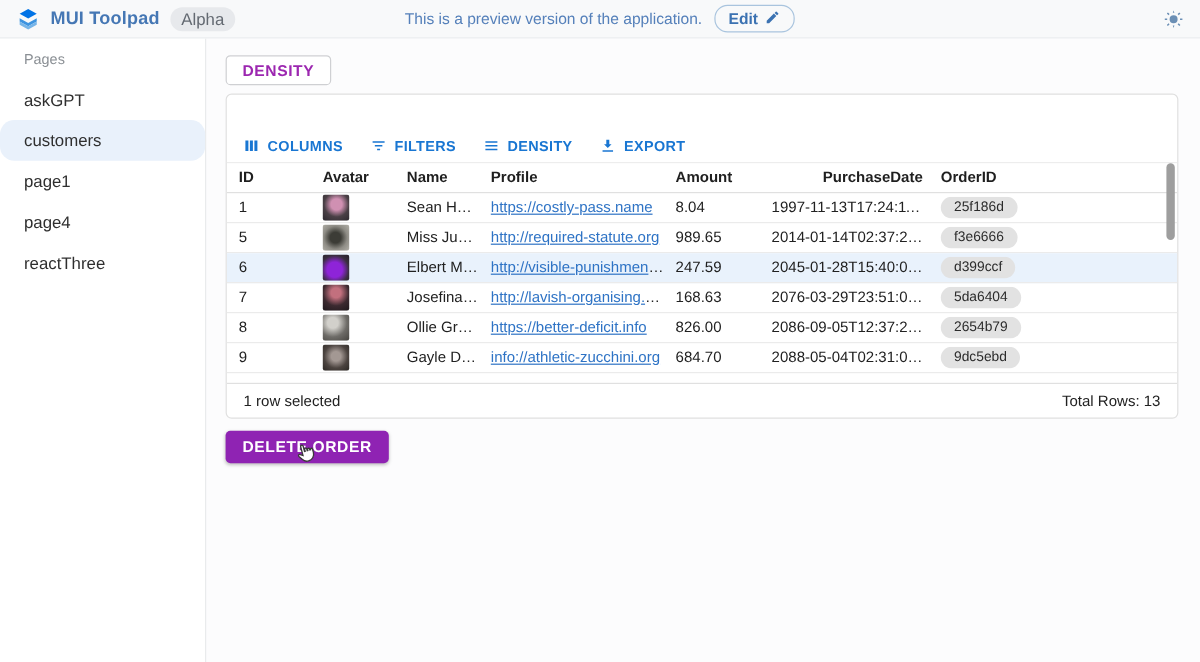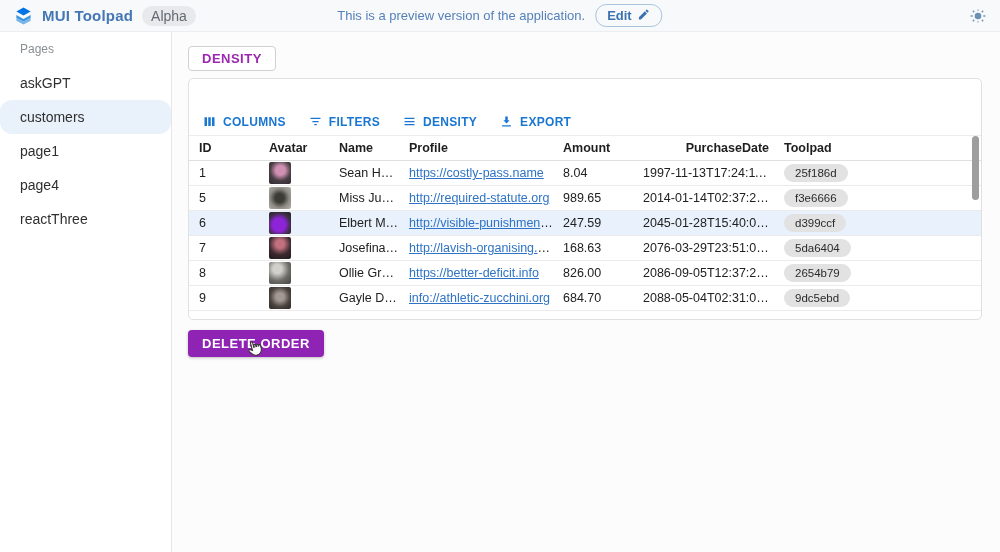--- a/index.html
+++ b/index.html
@@ -172,21 +172,21 @@
         </button>
       </div>
 
       <div class="dg-grid-row dg-header">
         <div class="dg-cell">ID</div>
         <div class="dg-cell">Avatar</div>
         <div class="dg-cell">Name</div>
         <div class="dg-cell">Profile</div>
         <div class="dg-cell">Amount</div>
         <div class="dg-cell right">PurchaseDate</div>
-        <div class="dg-cell">Toolpad</div>
+        <div class="dg-cell">OrderID</div>
       </div>
 
       <div class="dg-rows">
 
         <div class="dg-grid-row dg-row">
           <div class="dg-cell">1</div>
           <div class="dg-cell">
               <div class="avatar" style="background:radial-gradient(circle at 52% 38%, #d090b2 0 26%, #4a4046 58%, #2c282e)"></div>
             </div>
           <div class="dg-cell">Sean Harris</div>
@@ -253,20 +253,24 @@
           <div class="dg-cell"><a class="dg-link">info://athletic-zucchini.org</a></div>
           <div class="dg-cell">684.70</div>
           <div class="dg-cell right">2088-05-04T02:31:03.294Z</div>
           <div class="dg-cell"><span class="chip">9dc5ebd</span></div>
         </div>
 
       </div>
 
       <div class="vscroll-thumb"></div>
 
+      <div class="dg-footer">
+        <span>1 row selected</span>
+        <span>Total Rows: 13</span>
+      </div>
 
     </section>
 
     <div class="delete-wrap">
       <button class="delete-btn">DELETE ORDER</button>
       <span class="cursor-glyph">
         <svg width="17" height="17" viewBox="0 0 24 24" style="transform:rotate(-15deg)">
           <path d="M10 2c.83 0 1.5.67 1.5 1.5V10h.75V7.75c0-.69.56-1.25 1.25-1.25s1.25.56 1.25 1.25V10h.75V8.75c0-.69.56-1.25 1.25-1.25S18 8.06 18 8.75V10h.75v-.25c0-.69.56-1.25 1.25-1.25s1.25.56 1.25 1.25V14c0 4.42-3.58 8-8 8-2.9 0-5.45-1.54-6.85-3.85L3.6 13.9c-.4-.66-.18-1.52.48-1.92.6-.36 1.37-.22 1.8.33L8.5 14V3.5C8.5 2.67 9.17 2 10 2z" fill="#ffffff" stroke="#3a3a3a" stroke-width="1.6"></path>
         </svg>
       </span>

